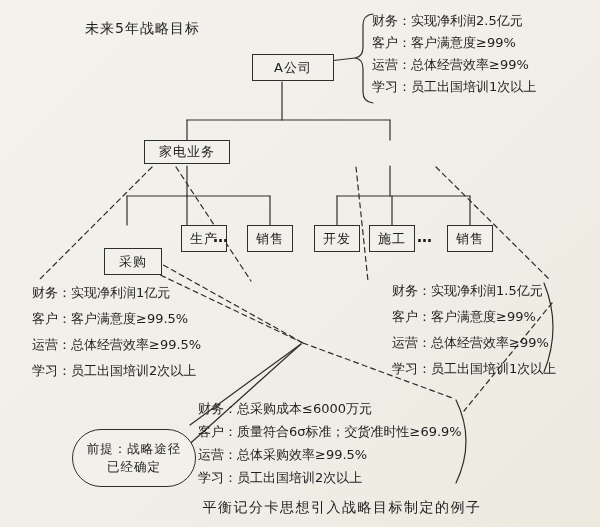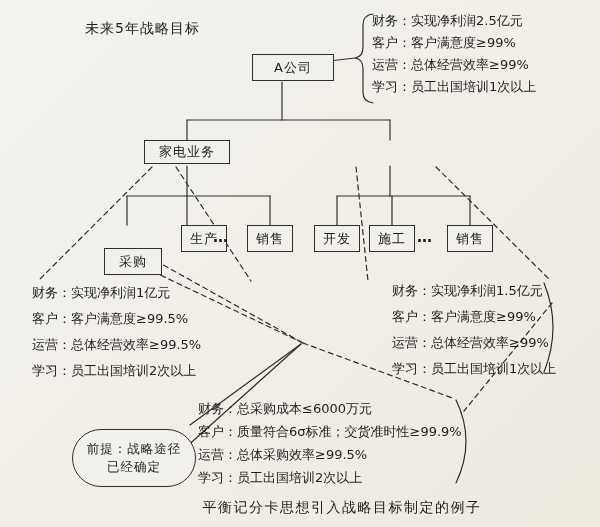--- a/index.html
+++ b/index.html
@@ -110,21 +110,21 @@
 
   <div class="scorecard lh26" style="left:380px; top:278px;margin-left:12px;">
     <div>财务：实现净利润1.5亿元</div>
     <div>客户：客户满意度≥99%</div>
     <div>运营：总体经营效率≥99%</div>
     <div>学习：员工出国培训1次以上</div>
   </div>
 
   <div class="scorecard lh23" style="left:198px; top:397px;">
     <div>财务：总采购成本≤6000万元</div>
-    <div>客户：质量符合6σ标准；交货准时性≥99.9%</div>
+    <div>客户：质量符合6σ标准；交货准时性≥69.9%</div>
     <div>运营：总体采购效率≥99.5%</div>
     <div>学习：员工出国培训2次以上</div>
   </div>
 
   <div class="oval">
     <div>前提：战略途径</div>
     <div>已经确定</div>
   </div>
 
   <div class="caption">平衡记分卡思想引入战略目标制定的例子</div>

